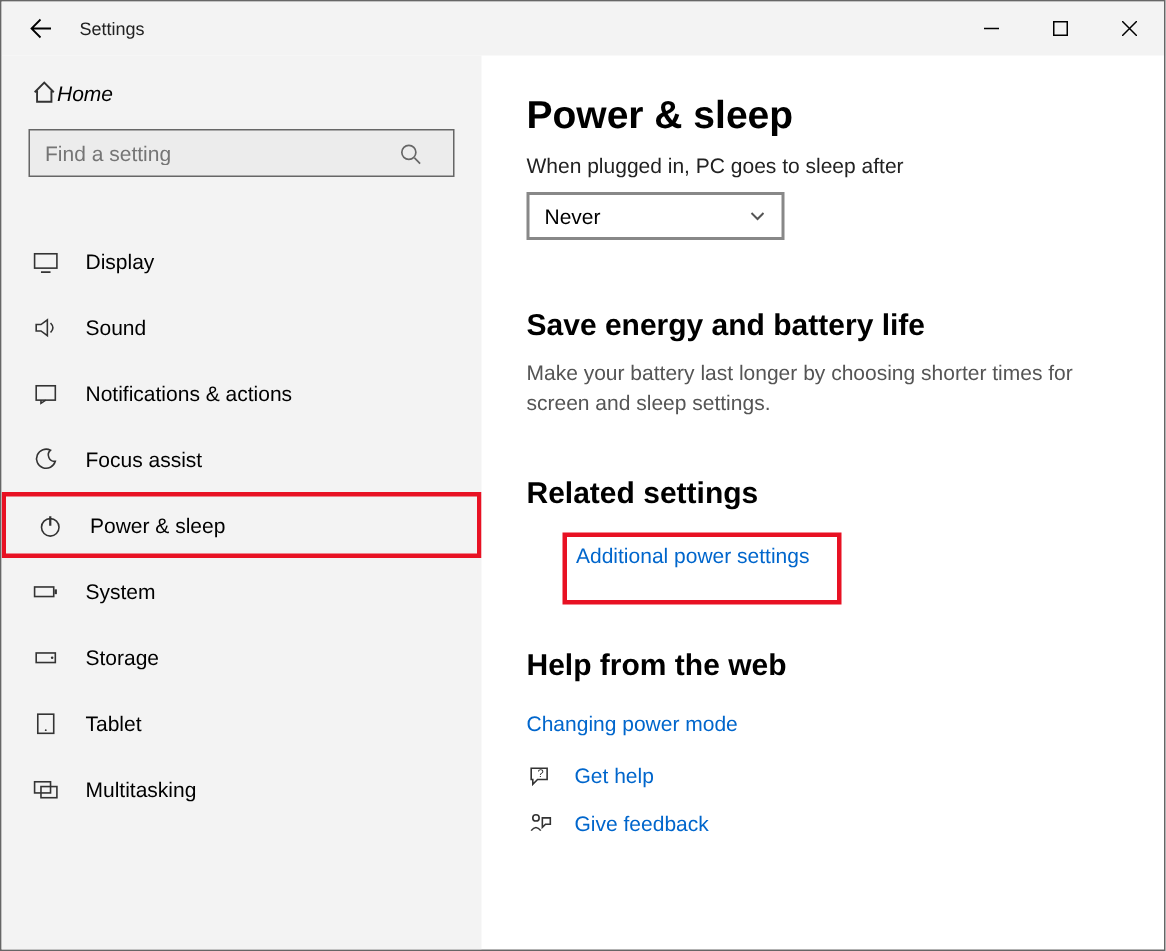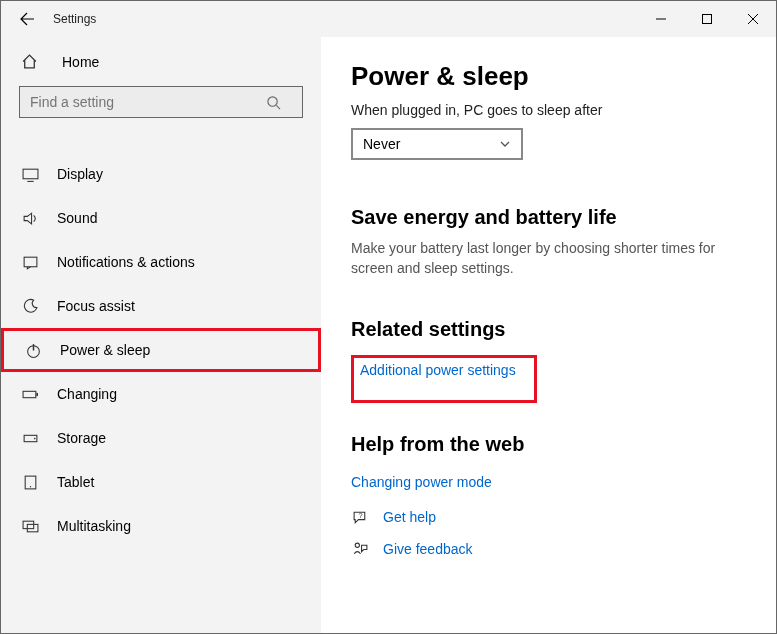--- a/index.html
+++ b/index.html
@@ -35,22 +35,23 @@
     .content { display: flex; height: calc(100% - 36px); }
     .sidebar {
       width: 320px;
       background: #f3f3f3;
       padding: 8px 0 0 0;
       overflow-y: auto;
     }
     .home-row {
       display: flex; align-items: center;
       padding: 8px 20px;
-      gap: 24px;
-      font-size: 14px;
+      gap: 0;
+      font-size: 14px;
+      font-style: italic;
     }
     .search-wrap { padding: 8px 18px 10px 18px; }
     .search-box {
       width: 100%;
       height: 32px;
       border: 1px solid #888;
       background: #fff0;
       background-color: #f3f3f3;
       padding: 0 10px;
       display: flex; align-items: center; justify-content: flex-start;
@@ -99,20 +100,21 @@
     }
     .h2 { font-size: 20px; font-weight: 600; margin-bottom: 10px; }
     .desc { font-size: 14px; color: #555; line-height: 1.4; margin-bottom: 40px; max-width: 380px; }
     .link { color: #0066cc; font-size: 14px; }
     .boxed-link {
       display: inline-block;
       border: 3px solid #e81123;
       padding: 4px 18px 22px 6px;
       margin-top: 4px;
       margin-bottom: 30px;
+      margin-left: 24px;
     }
     .help-links { margin-top: 18px; margin-bottom: 18px; }
     .help-row { display: flex; align-items: center; gap: 14px; margin-top: 14px; }
     .help-row .hicon { width: 18px; height: 18px; color: #333; display:flex; align-items:center; justify-content:center;}
     svg { display:block; }
   </style>
 </head>
 <body>
 
 <div class="titlebar">
@@ -209,21 +211,21 @@
           </span>
         <span>Power &amp; sleep</span>
       </div>
       <div class="nav-item">
         <span class="icon">
             <svg width="17" height="17" viewBox="0 0 16 16">
               <rect x="1" y="5" width="12" height="6" stroke="#333" fill="none"></rect>
               <rect x="13.5" y="6.5" width="1.5" height="3" fill="#333"></rect>
             </svg>
           </span>
-        <span>Changing</span>
+        <span>System</span>
       </div>
       <div class="nav-item">
         <span class="icon">
             <svg width="17" height="17" viewBox="0 0 16 16">
               <rect x="2" y="5" width="12" height="6" stroke="#333" fill="none"></rect>
               <circle cx="12" cy="8" r="0.8" fill="#333"></circle>
             </svg>
           </span>
         <span>Storage</span>
       </div>

